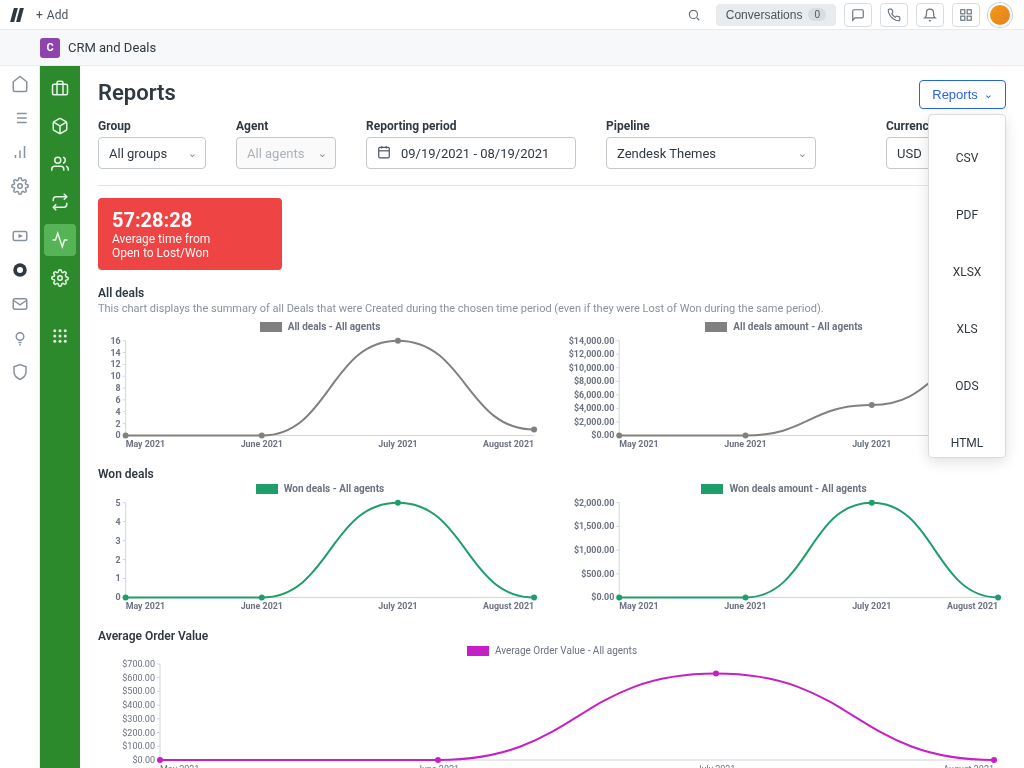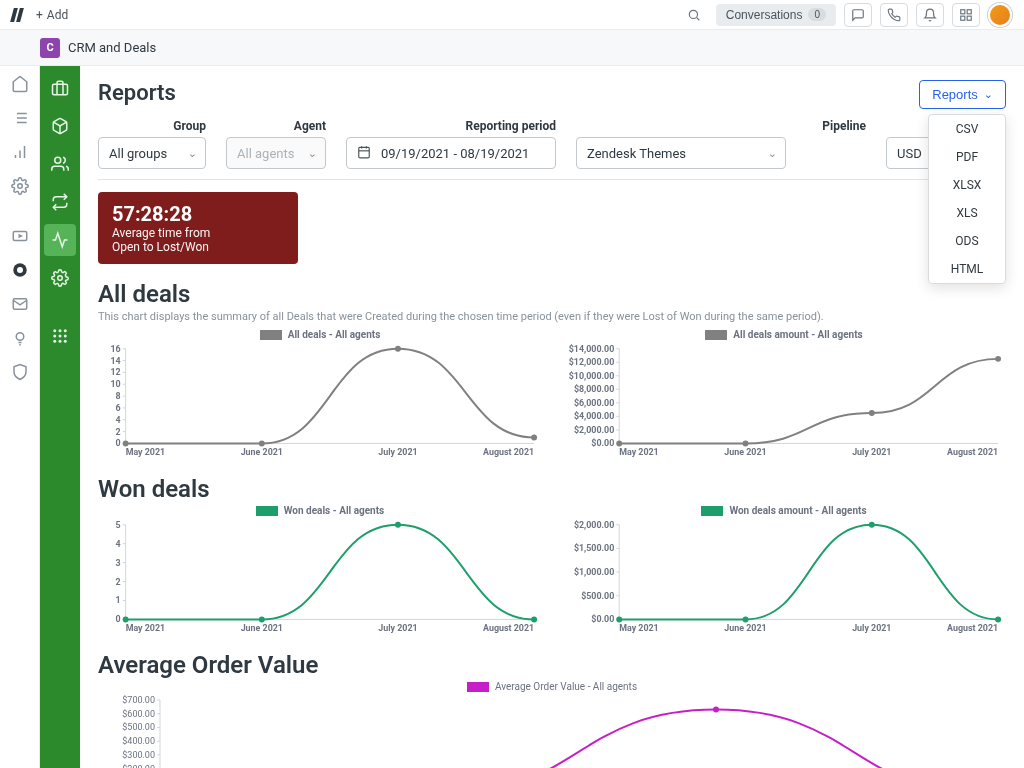--- a/index.html
+++ b/index.html
@@ -15,36 +15,36 @@
 .brand-icon { width: 20px; height: 20px; background: #8e44ad; border-radius: 3px; display: flex; align-items: center; justify-content: center; color: #fff; font-weight: 700; font-size: 11px; }
 .brand-title { font-weight: 400; font-size: 13px; color: #2f3941; }
 .layout { display: flex; height: calc(768px - 66px); }
 .rail { width: 40px; background: #fff; border-right: 1px solid #e9ecef; display: flex; flex-direction: column; align-items: center; padding-top: 6px; gap: 10px; }
 .rail .rail-item { width: 24px; height: 24px; display: flex; align-items: center; justify-content: center; color: #87929d; cursor: pointer; }
 .rail2 { width: 40px; background: #2c8a2c; display: flex; flex-direction: column; align-items: center; padding-top: 6px; gap: 6px; }
 .rail2 .rail2-item { width: 32px; height: 32px; display: flex; align-items: center; justify-content: center; color: #e6f6e6; cursor: pointer; border-radius: 4px; }
 .rail2 .rail2-item.active { background: #57b357; }
 .main { flex: 1; padding: 14px 18px 0 18px; overflow: auto; height: 100%; }
 .page-title { font-size: 22px; font-weight: 600; margin-bottom: 14px; }
-.filter-row { display: flex; gap: 20px; margin-bottom: 12px; border-bottom: 1px solid #e4e4e4; padding-bottom: 10px; text-align: right; }
+.filter-row { display: flex; gap: 30px; margin-bottom: 12px; border-bottom: 1px solid #e4e4e4; padding-bottom: 16px; }
 .filter { display: flex; flex-direction: column; gap: 4px; }
 .filter-label { font-size: 12px; font-weight: 700; color: #2f3941; }
 .sel { border: 1px solid #c2c8cc; border-radius: 4px; padding: 6px 24px 6px 10px; font-size: 13px; color: #2f3941; background: #fff; position: relative; cursor: pointer; min-width: 90px; height: 32px; display: flex; align-items: center; }
 .sel.disabled { color: #aab3ba; background: #fafafa; }
 .sel .chev { position: absolute; right: 8px; top: 50%; transform: translateY(-50%); color: #87929d; font-size: 11px; }
 .date-sel { display: flex; align-items: center; gap: 10px; }
 .cal-ic { color: #49545c; }
 .download-wrap { position: absolute; top: 80px; right: 18px; }
 .download-btn { border: 1.5px solid #2563eb; color: #2563eb; background: #fff; border-radius: 4px; padding: 6px 12px; font-size: 13px; cursor: pointer; display: flex; align-items: center; gap: 6px; }
 .download-menu { position: absolute; top: 34px; right: 0; width: 78px; background: #fff; border: 1px solid #d8dcde; border-radius: 4px; box-shadow: 0 4px 14px rgba(0,0,0,.12); z-index: 50; }
-.download-menu div { padding: 7px 10px; text-align: center; font-size: 12px; color: #2f3941; cursor: pointer; }
-.stat-card { background: #7f1d1d; color: #fff; border-radius: 4px; padding: 10px 14px; width: 200px; margin-bottom: 16px; }
+.download-menu div { padding: 7px 10px; text-align: center; font-size: 12px; color: #2f3941; cursor: pointer; margin-top: 29px; }
+.stat-card { background: #ef4444; color: #fff; border-radius: 4px; padding: 10px 14px; width: 184px; margin-bottom: 16px; }
 .stat-value { font-size: 20px; font-weight: 700; }
 .stat-desc { font-size: 12px; opacity: .95; }
-.section-title { font-size: 24px; font-weight: 600; margin-bottom: 2px; }
+.section-title { font-size: 12px; font-weight: 600; margin-bottom: 2px; }
 .section-sub { font-size: 11px; color: #87929d; margin-bottom: 6px; }
 .chart-pair { display: flex; gap: 20px; margin-bottom: 10px; font-weight: bold; }
 .chart { flex: 1; position: relative; }
 .legend { display: flex; align-items: center; justify-content: center; gap: 6px; font-size: 10px; color: #6b7280; margin-bottom: 2px; }
 .legend-swatch { width: 22px; height: 10px; }
 svg.chart-svg { width: 100%; height: 120px; }
 .ytick { font-size: 9px; fill: #6b7280; }
 .xtick { font-size: 9px; fill: #6b7280; }
 .axis-line { stroke: #d1d5db; stroke-width: 1; }
 .logo-mark { display:flex; gap:2px; }

